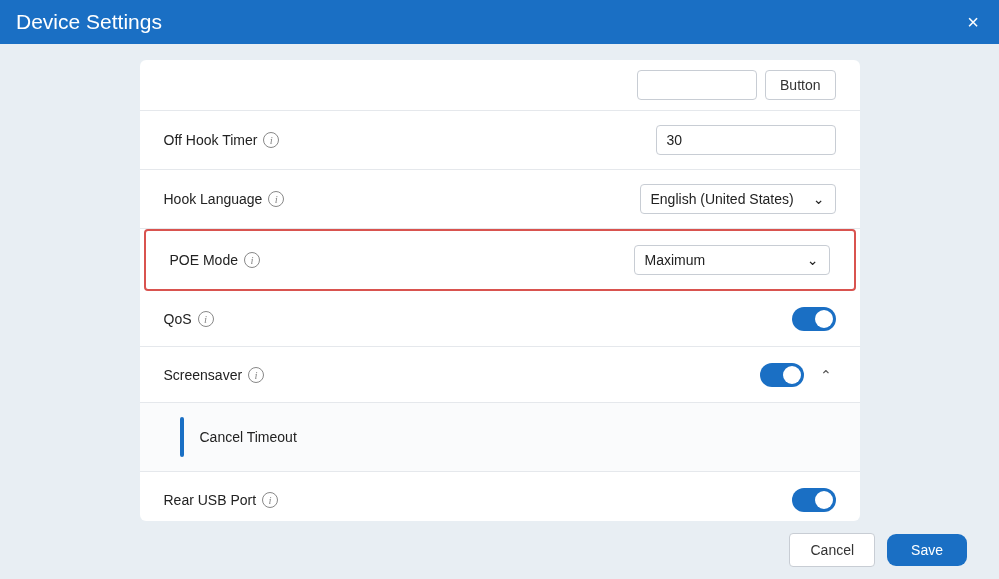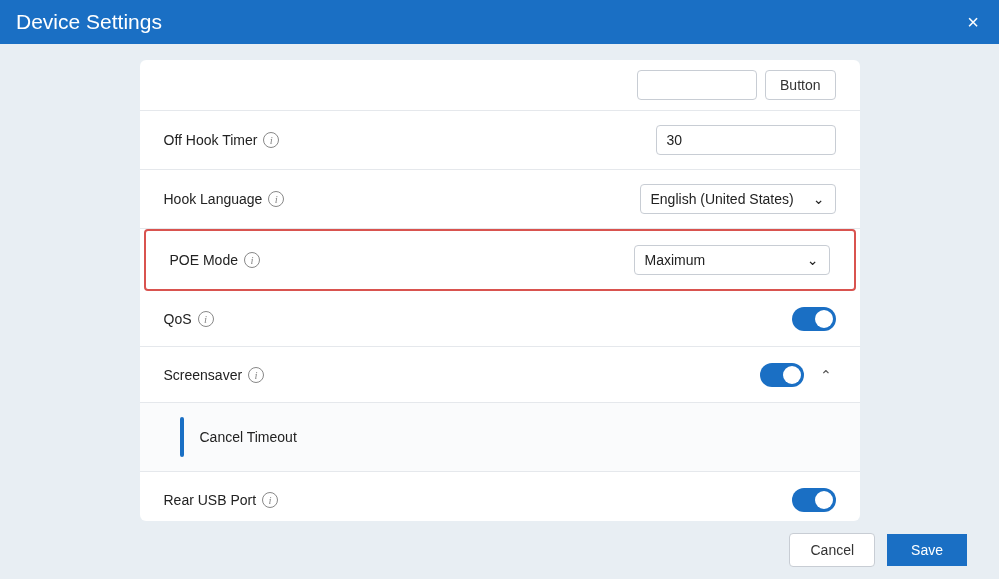--- a/index.html
+++ b/index.html
@@ -201,21 +201,21 @@
       border: 1px solid #c8cdd4;
       border-radius: 4px;
       padding: 8px 20px;
       font-size: 14px;
       cursor: pointer;
       color: #333;
     }
     .btn-save {
       background: #1a6fc4;
       border: none;
-      border-radius: 0;
+      border-radius: 9px;
       padding: 8px 24px;
       font-size: 14px;
       cursor: pointer;
       color: white;
       font-weight: 500;
     }
 
     .partial-row {
       display: flex;
       align-items: center;

